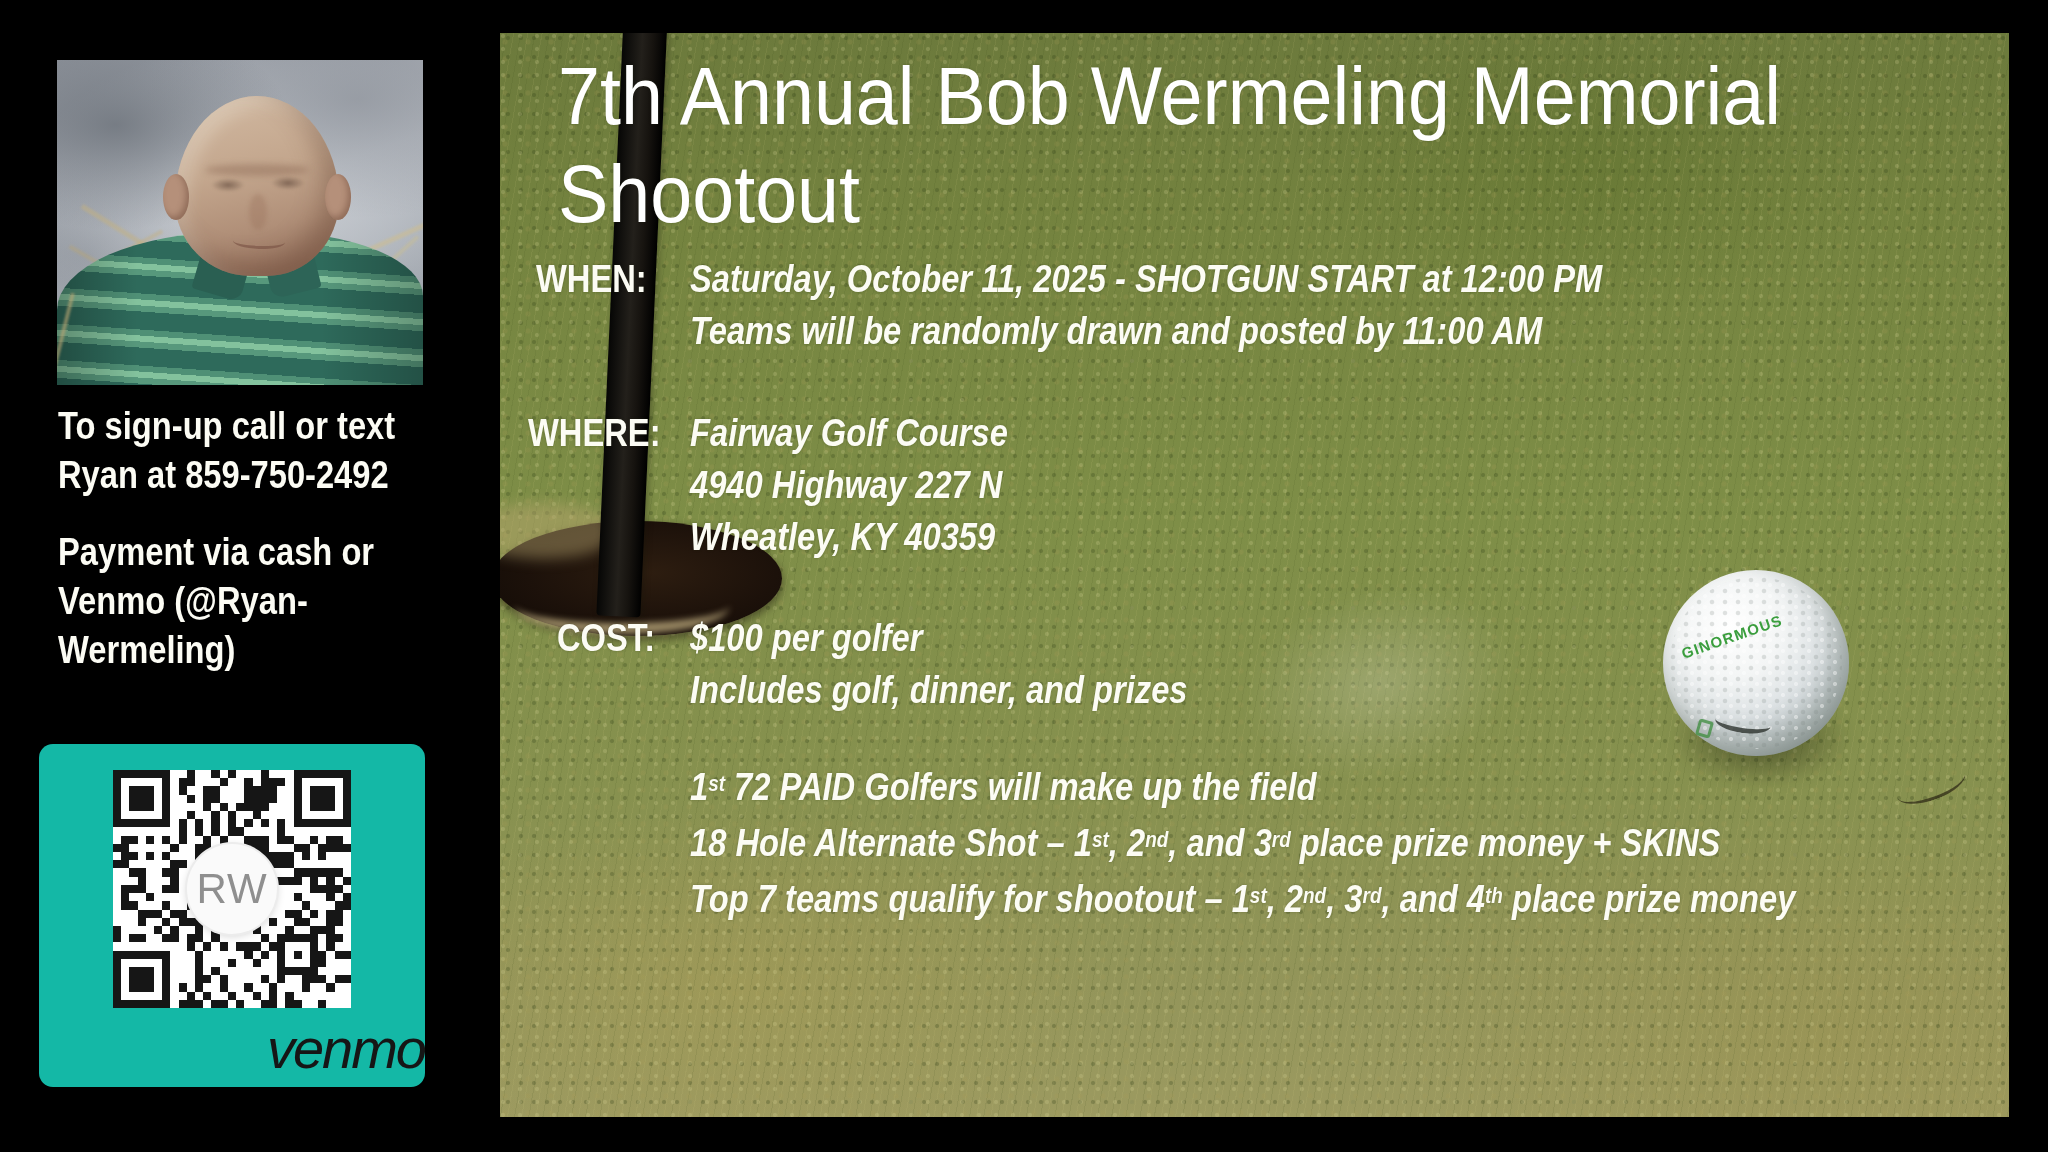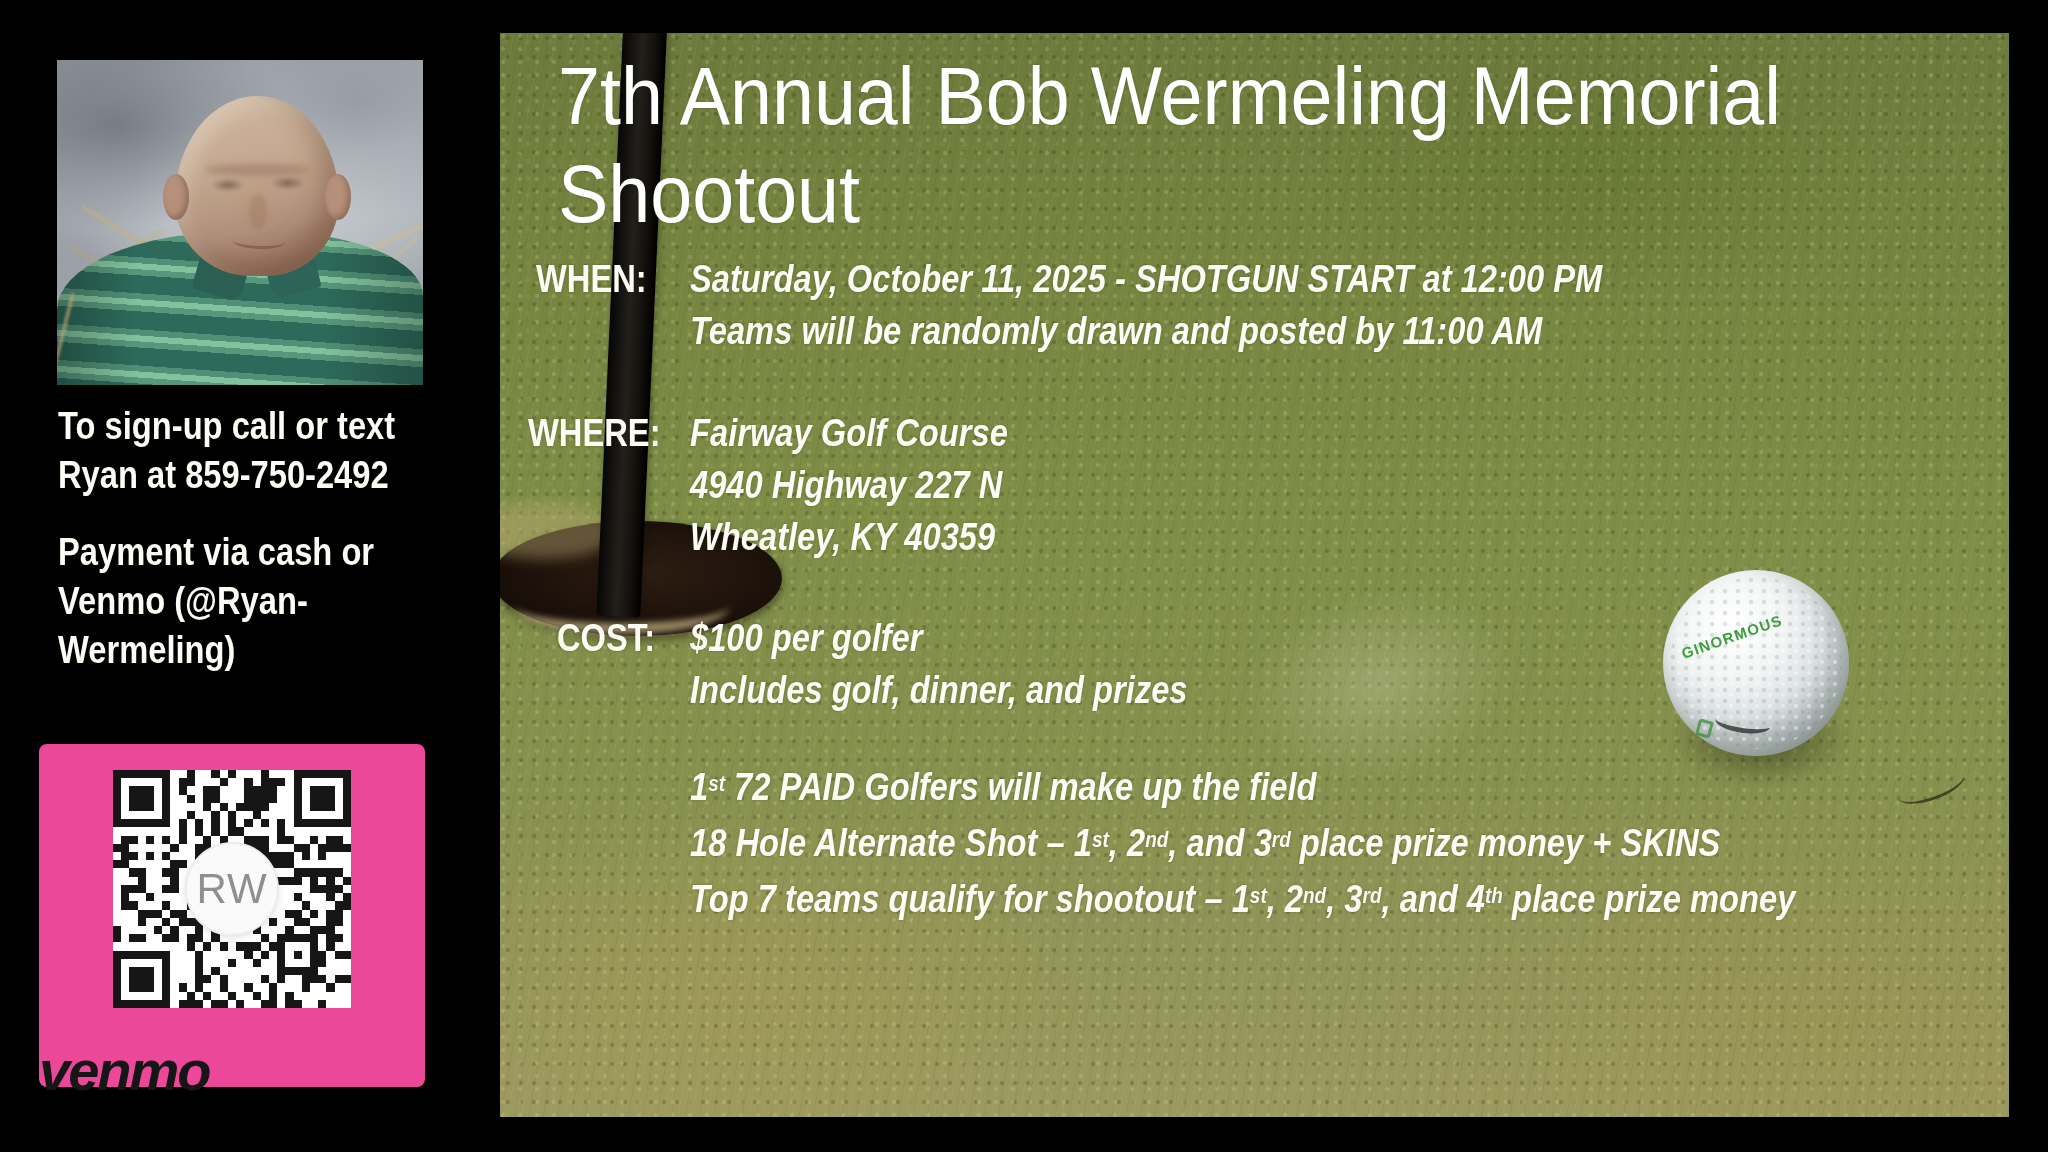--- a/index.html
+++ b/index.html
@@ -39,29 +39,29 @@
   .p-ear { position:absolute; top:78px; width:26px; height:46px; background:#b5907a;
     border-radius:50%; box-shadow:inset -3px -3px 6px rgba(90,55,40,.4); }
   .p-face { position:absolute; border-radius:50%; }
   .sb-line, .pay-line {
     color:var(--flyer-text,#fcfcf4); font-size:38px; font-weight:bold; line-height:49px;
     white-space:nowrap; transform:scaleX(.86); transform-origin:left top;
   }
   #signup { position:absolute; left:58px; top:402px; }
   #payment { position:absolute; left:58px; top:528px; }
   #qr-card { position:absolute; left:39px; top:744px; width:386px; height:343px;
-    background:#ec4899; border-radius:8px; }
+    background:#14b8a6; border-radius:14px; }
   #qr-svg { position:absolute; left:50%; top:26px; transform:translateX(-50%); }
   #rw-badge { position:absolute; left:50%; top:100px; margin-left:-45px; width:90px; height:90px;
     border-radius:50%; background:#fafafa; box-shadow:0 0 0 2px #ececec, 0 2px 8px rgba(0,0,0,.18);
     display:flex; align-items:center; justify-content:center;
     color:var(--qr-initials-gray,#8f8f8f); font-size:42px; letter-spacing:1px; }
-  #venmo-logo { position:absolute; left:0; right:0; top:272px; text-align:left;
-    font-size:56px; font-weight:bold; font-style:italic; letter-spacing:-2px;
-    color:var(--venmo-text,#161616);margin-top:22px; }
+  #venmo-logo { position:absolute; left:0; right:0; top:272px; text-align:right;
+    font-size:56px; font-weight:normal; font-style:italic; letter-spacing:-2px;
+    color:var(--venmo-text,#161616); }
   
   #course { position:absolute; left:500px; top:33px; width:1509px; height:1084px; overflow:hidden;
     background-color:var(--grass-base,#7d8c48);
     background-image:
       radial-gradient(circle at 3px 3px, rgba(232,228,165,.20) 1.5px, rgba(232,228,165,0) 2.6px),
       radial-gradient(circle at 8px 5px, rgba(42,58,18,.26) 1.5px, rgba(42,58,18,0) 2.6px),
       radial-gradient(circle at 5px 9px, rgba(168,156,86,.20) 2px, rgba(168,156,86,0) 3.2px),
       repeating-linear-gradient(100deg, rgba(0,0,0,0) 0 6px, rgba(58,76,24,.10) 6px 7px,
         rgba(0,0,0,0) 7px 13px, rgba(214,205,132,.09) 13px 14px),
       radial-gradient(ellipse 420px 220px at 72% 12%, rgba(88,108,38,.35), rgba(88,108,38,0) 70%),

